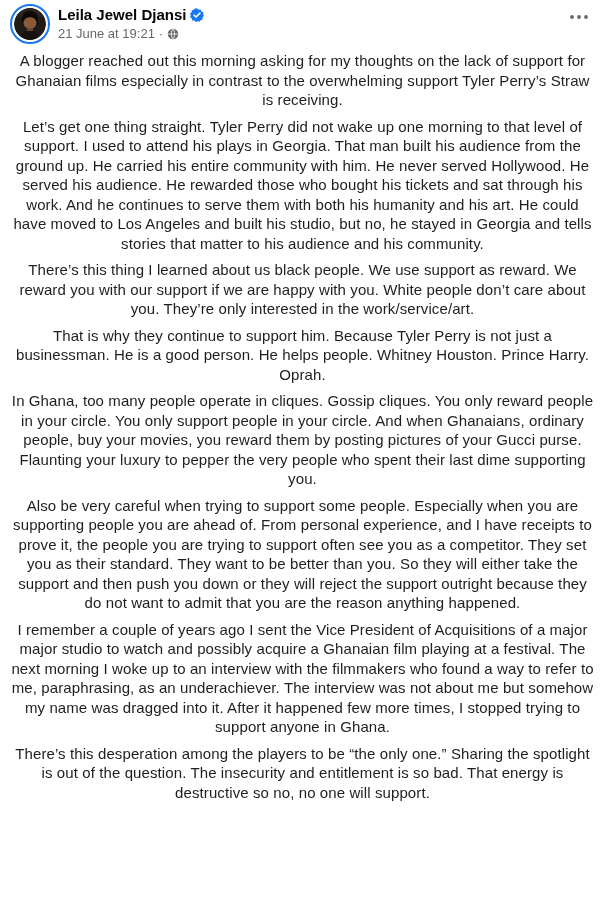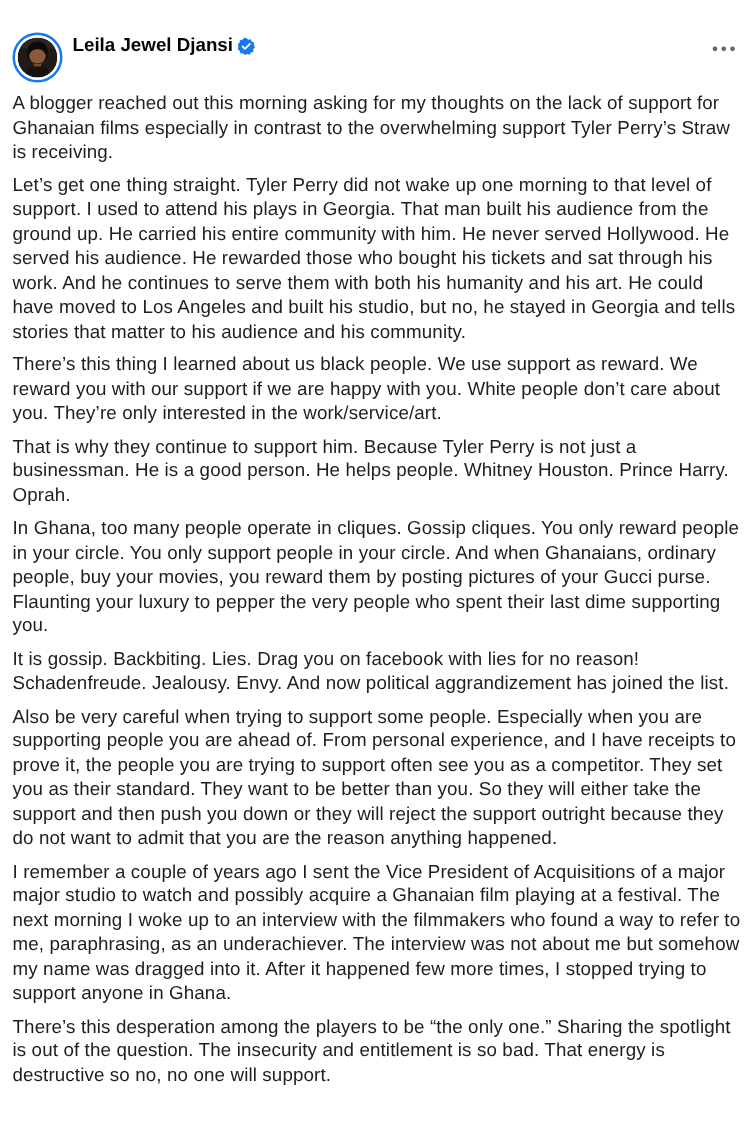--- a/index.html
+++ b/index.html
@@ -17,21 +17,21 @@
   }
   .post-card {
     width: 605px;
     background: #ffffff;
     position: relative;
   }
   
   .post-header {
     display: flex;
     align-items: flex-start;
-    padding: 26px 12px 4px 10px;
+    padding: 4px 12px 4px 10px;
   }
   .avatar-ring {
     width: 40px;
     height: 40px;
     box-sizing: border-box;
     border: 2.4px solid #1877F2;
     border-radius: 50%;
     padding: 1.6px;
     background: #ffffff;
     flex: 0 0 auto;
@@ -88,20 +88,21 @@
   
   .post-text {
     padding: 3px 10px 0 10px;
   }
   .post-text p {
     margin: 0 0 7px 0;
     font-size: 15px;
     line-height: 19.5px;
     color: #1c1e21;
     letter-spacing: 0.1px;
+    text-align: center;
   }
   
   .emoji {
     display: inline-block;
     width: 16px;
     height: 16px;
     border-radius: 50%;
     background: radial-gradient(circle at 35% 30%, #ffdb6e, #f6c331);
     position: relative;
     vertical-align: -3px;
@@ -157,38 +158,47 @@
     <div class="header-meta">
       <div class="author-row">
         <span class="author-name">Leila Jewel Djansi</span>
         <span class="verified-badge">
           <svg viewBox="0 0 24 24" width="14" height="14">
             <path d="M12 0.8 L14.8 3 L18.3 2.5 L19.7 5.8 L23 7.2 L22.5 10.7 L24 13.4 L21.6 16 L21.8 19.5 L18.4 20.6 L16.6 23.6 L13.2 22.7 L10 24 L7.4 21.6 L3.9 21.5 L3 18.1 L0.2 16 L1.3 12.6 L0 9.4 L2.8 7.2 L3.2 3.7 L6.7 3.2 L8.9 0.5 Z" fill="#1877F2"></path>
             <path d="M7 12.3 L10.3 15.5 L17 8.8" stroke="#ffffff" stroke-width="2.6" fill="none" stroke-linecap="round" stroke-linejoin="round"></path>
           </svg>
         </span>
       </div>
+      <div class="sub-row">
+        <span>21 June at 19:21</span>
+        <span class="dot-sep">·</span>
+        <span class="globe-icon">
+          <svg viewBox="0 0 16 16" width="12" height="12">
+            <circle cx="8" cy="8" r="7" fill="#65676B"></circle>
+            <path d="M1.2 8 H14.8 M8 1.2 C10.8 3.8 10.8 12.2 8 14.8 C5.2 12.2 5.2 3.8 8 1.2 Z" stroke="#ffffff" stroke-width="1.1" fill="none"></path>
+          </svg>
+        </span>
+      </div>
     </div>
 
     <button class="menu-button">
       <svg width="20" height="6" viewBox="0 0 20 6">
         <circle cx="3" cy="3" r="1.9" fill="#65676B"></circle>
         <circle cx="10" cy="3" r="1.9" fill="#65676B"></circle>
         <circle cx="17" cy="3" r="1.9" fill="#65676B"></circle>
       </svg>
     </button>
 
   </div>
 
   <div class="post-text">
     <p>A blogger reached out this morning asking for my thoughts on the lack of support for Ghanaian films especially in contrast to the overwhelming support Tyler Perry’s Straw is receiving.</p>
     <p>Let’s get one thing straight. Tyler Perry did not wake up one morning to that level of support. I used to attend his plays in Georgia. That man built his audience from the ground up. He carried his entire community with him. He never served Hollywood. He served his audience. He rewarded those who bought his tickets and sat through his work. And he continues to serve them with both his humanity and his art. He could have moved to Los Angeles and built his studio, but no, he stayed in Georgia and tells stories that matter to his audience and his community.</p>
     <p>There’s this thing I learned about us black people. We use support as reward. We reward you with our support if we are happy with you. White people don’t care about you. They’re only interested in the work/service/art.</p>
     <p>That is why they continue to support him. Because Tyler Perry is not just a businessman. He is a good person. He helps people. Whitney Houston. Prince Harry. Oprah.</p>
     <p>In Ghana, too many people operate in cliques. Gossip cliques. You only reward people in your circle. You only support people in your circle. And when Ghanaians, ordinary people, buy your movies, you reward them by posting pictures of your Gucci purse. Flaunting your luxury to pepper the very people who spent their last dime supporting you.</p>
-    <p>It is gossip. Backbiting. Lies. Drag you on facebook with lies for no reason! Schadenfreude. Jealousy. Envy. And now political aggrandizement has joined the list.</p>
     <p>Also be very careful when trying to support some people. Especially when you are supporting people you are ahead of. From personal experience, and I have receipts to prove it, the people you are trying to support often see you as a competitor. They set you as their standard. They want to be better than you. So they will either take the support and then push you down or they will reject the support outright because they do not want to admit that you are the reason anything happened.</p>
     <p>I remember a couple of years ago I sent the Vice President of Acquisitions of a major major studio to watch and possibly acquire a Ghanaian film playing at a festival. The next morning I woke up to an interview with the filmmakers who found a way to refer to me, paraphrasing, as an underachiever. The interview was not about me but somehow my name was dragged into it. After it happened few more times, I stopped trying to support anyone in Ghana.</p>
     <p>There’s this desperation among the players to be “the only one.” Sharing the spotlight is out of the question. The insecurity and entitlement is so bad. That energy is destructive so no, no one will support.</p>
 
   </div>
 
 </div>
 
 </body></html>

